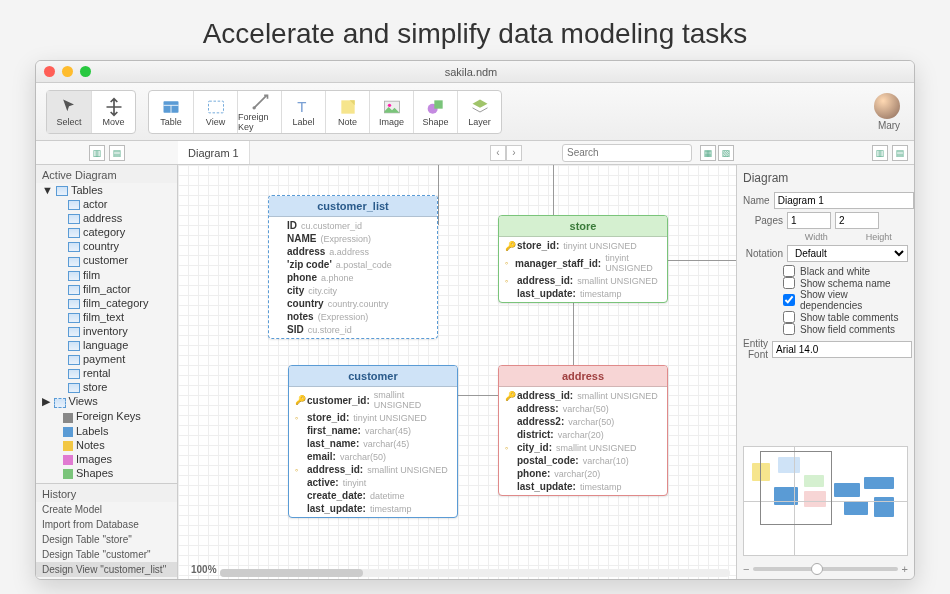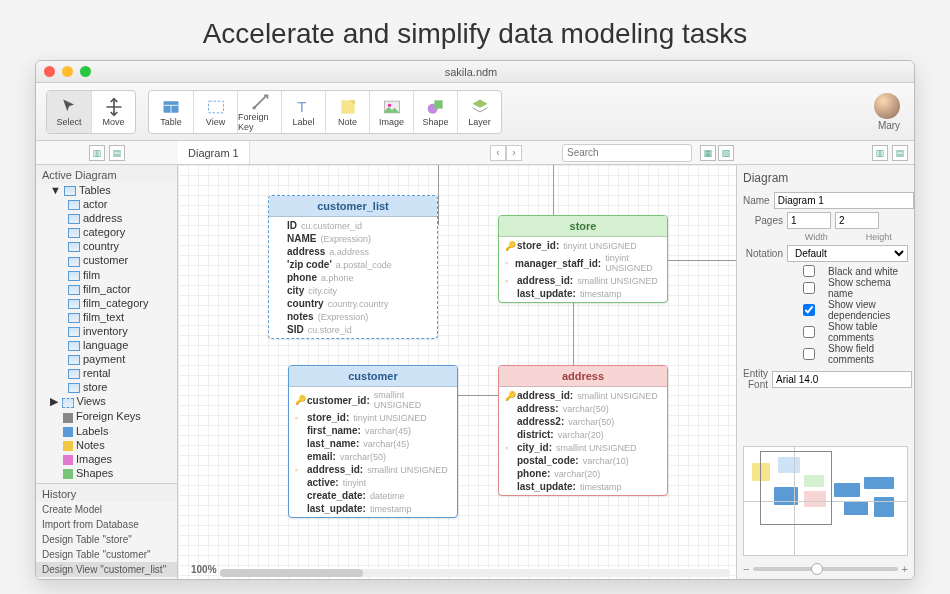--- a/index.html
+++ b/index.html
@@ -27,21 +27,21 @@
 .tabbar .navbtns { display:flex; gap:0; margin-right:6px;}
 .tabbar .navbtns span{ width:16px; height:16px; border:1px solid #ccc; background:#fff; font-size:10px; text-align:center; line-height:14px; color:#888;}
 .tabbar .search { width:130px; height:18px; border:1px solid #ccc; border-radius:3px; font-size:10px; padding:0 16px 0 4px; color:#888; position:relative; background:#fff;}
 .tabbar .search::before{content:"🔍"; position:absolute; right:-14px; font-size:10px;}
 .iconsq { width:16px; height:16px; border:1px solid #bbb; background:#fff; font-size:9px; color:#5a8; text-align:center; line-height:14px;}
 .content { flex:1; display:flex; overflow:hidden; }
 .sidebar { width: 142px; background:#f4f4f4; border-right:1px solid #ccc; font-size:11px; color:#333; overflow:hidden; display:flex; flex-direction:column;}
 .sb-section { padding:4px 6px 2px; font-size:11px; color:#555; background:#f0f0f0;}
 .tree { flex:0 0 auto; overflow:auto; max-height:300px;}
 .tree-item { padding:1px 0 1px 18px; white-space:nowrap; cursor:pointer;}
-.tree-item.lvl1 { padding-left:14px; font-weight:500;}
+.tree-item.lvl1 { padding-left:6px; font-weight:500;}
 .tree-item.lvl2 { padding-left:27px; }
 .tree-item.lvl3 { padding-left:32px; }
 .tico { display:inline-block; width:12px; height:10px; border:1px solid #5a9bd5; margin-right:3px; background:linear-gradient(#cfe3f7,#e8f1fb); vertical-align:middle;}
 .fico { width:10px;height:10px;display:inline-block;margin-right:3px;vertical-align:middle;}
 .history { border-top:1px solid #ccc; }
 .history .hitem{ padding:2px 6px; font-size:10px; color:#555; white-space:nowrap; overflow:hidden; text-overflow:ellipsis;}
 .history .hitem.sel { background:#ddd; }
 .canvas { flex:1; position:relative; background:#fff; overflow:hidden; }
 .grid { position:absolute; inset:0; background-image: linear-gradient(#eee 1px, transparent 1px), linear-gradient(90deg, #eee 1px, transparent 1px), linear-gradient(#e3e3e3 1px, transparent 1px), linear-gradient(90deg, #e3e3e3 1px, transparent 1px); background-size: 10px 10px, 10px 10px, 50px 50px, 50px 50px; }
 .entity { position:absolute; width:170px; border:1px solid; border-radius:4px; background:#fff; font-size:10px; box-shadow:0 1px 2px rgba(0,0,0,0.1);}
@@ -58,21 +58,21 @@
 .line { position:absolute; background:#999; }
 .zoom { position:absolute; bottom:4px; left:13px; font-size:10px; color:#666;font-weight:bold;}
 .hscroll { position:absolute; bottom:2px; left:42px; right:6px; height:8px; background:#eee; border-radius:4px;}
 .hscroll .thumb{ position:absolute; left:0; width:28%; height:100%; background:#ccc; border-radius:4px;}
 .inspector { width:178px; background:#f4f4f4; border-left:1px solid #ccc; font-size:11px; color:#333; padding:4px 6px; display:flex; flex-direction:column; gap:3px;}
 .inspector h4 { font-size:12px; font-weight:500; color:#555; margin:2px 0 4px;}
 .frow { display:flex; align-items:center; gap:4px; font-size:10px;}
 .frow label { width:40px; text-align:right; color:#666;}
 .frow input[type=text], .frow select { flex:1; height:17px; border:1px solid #bbb; font-size:10px; padding:0 3px; background:#fff;}
 .frow input.sm{ width:44px; flex:none;}
-.chk { display:flex; align-items:center; gap:13px; margin-left:60px; font-size:10px; color:#444;}
+.chk { display:flex; align-items:center; gap:5px; margin-left:40px; font-size:10px; color:#444;}
 .chk input{ width:12px; height:12px;}
 .minimap { margin-top:auto; height:110px; border:1px solid #ccc; background:#fff; position:relative;}
 .minimap .mbox{ position:absolute; border-radius:1px;}
 .slider { display:flex; align-items:center; gap:4px; margin-top:4px;}
 .slider .track{ flex:1; height:4px; background:#ccc; border-radius:2px; position:relative;}
 .slider .knob{ position:absolute; left:40%; top:-4px; width:12px; height:12px; background:#fff; border:1px solid #aaa; border-radius:50%;}
 svg.toolic{width:20px;height:20px;}
 </style>
 </head>
 <body>

